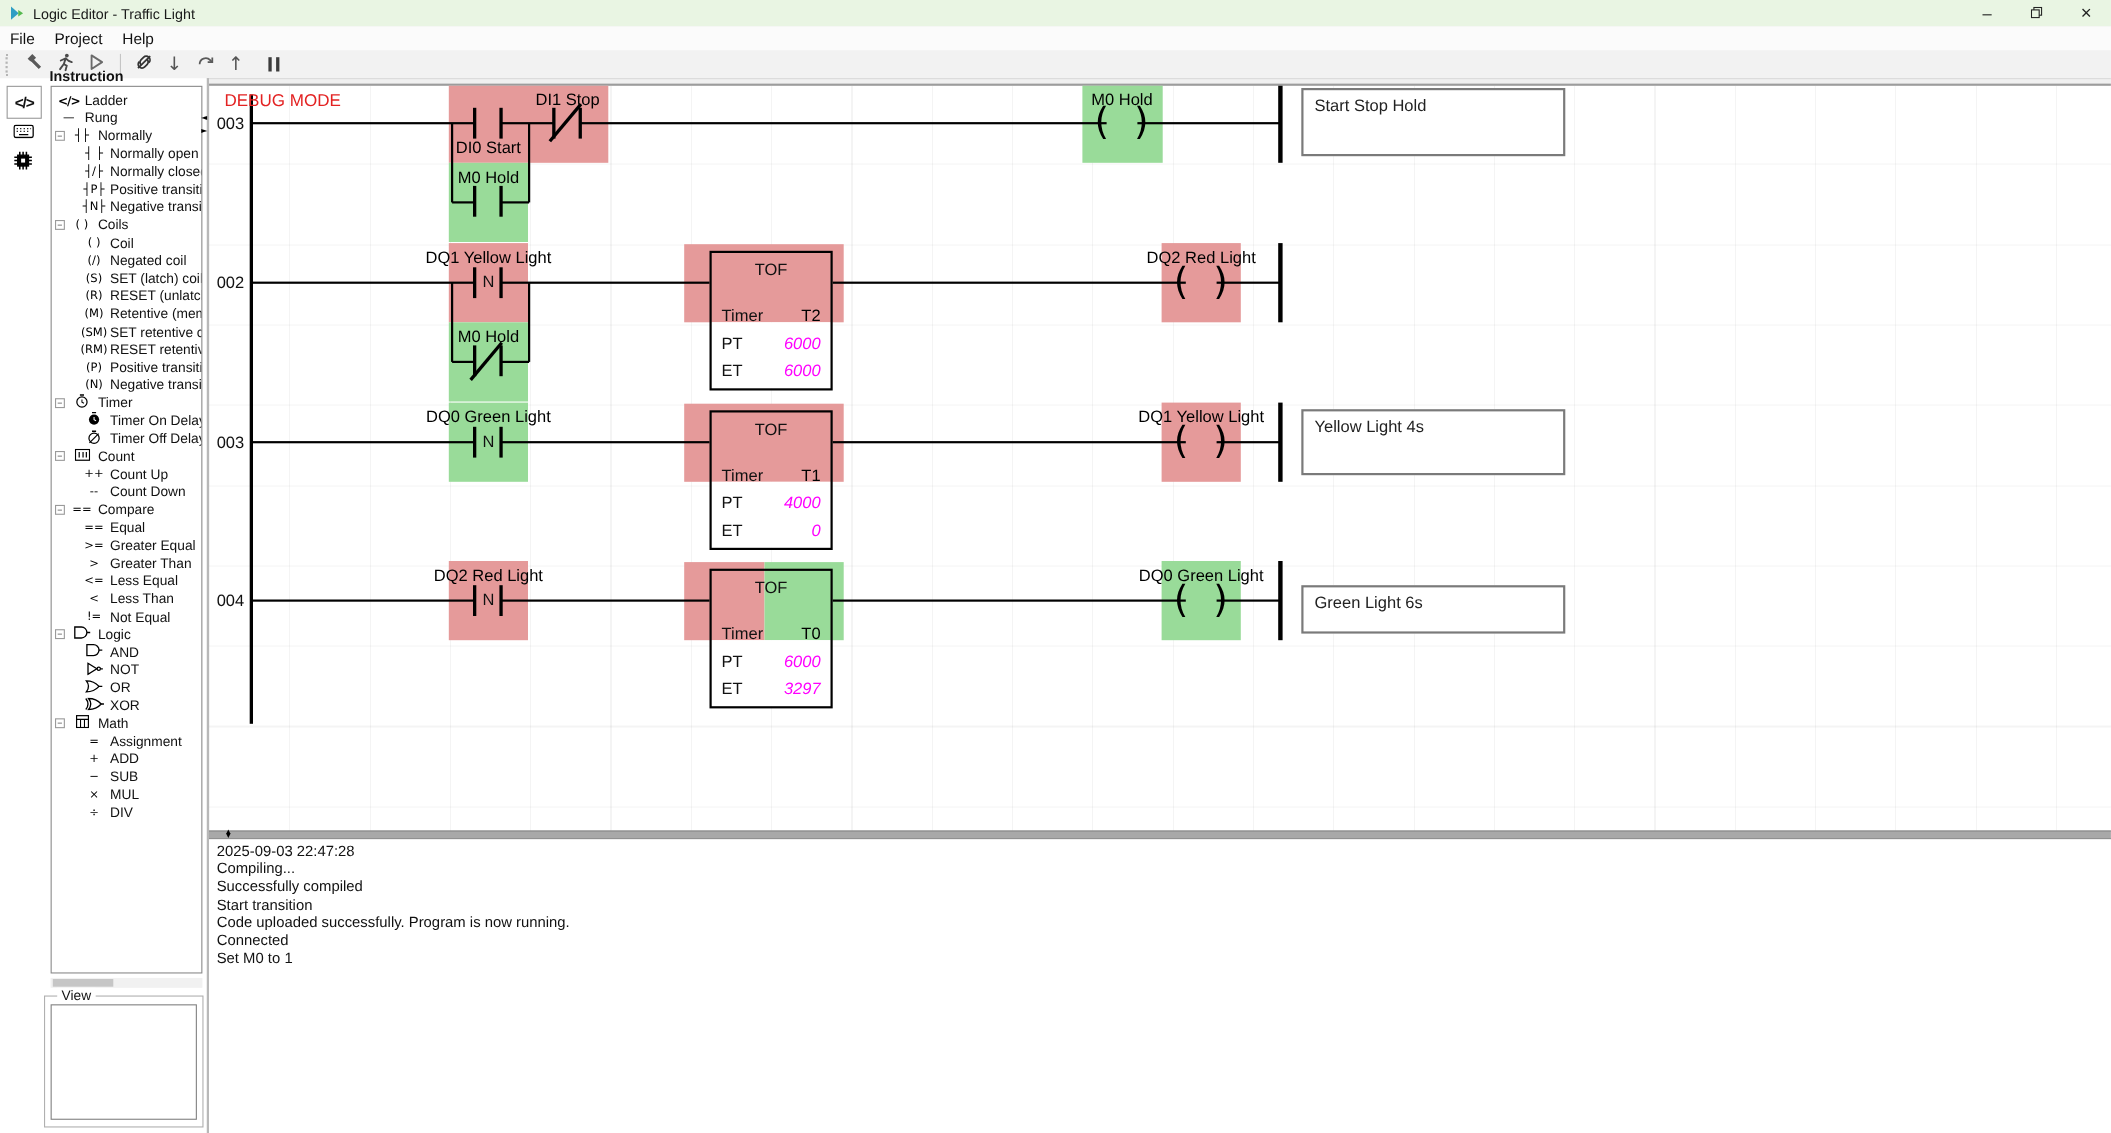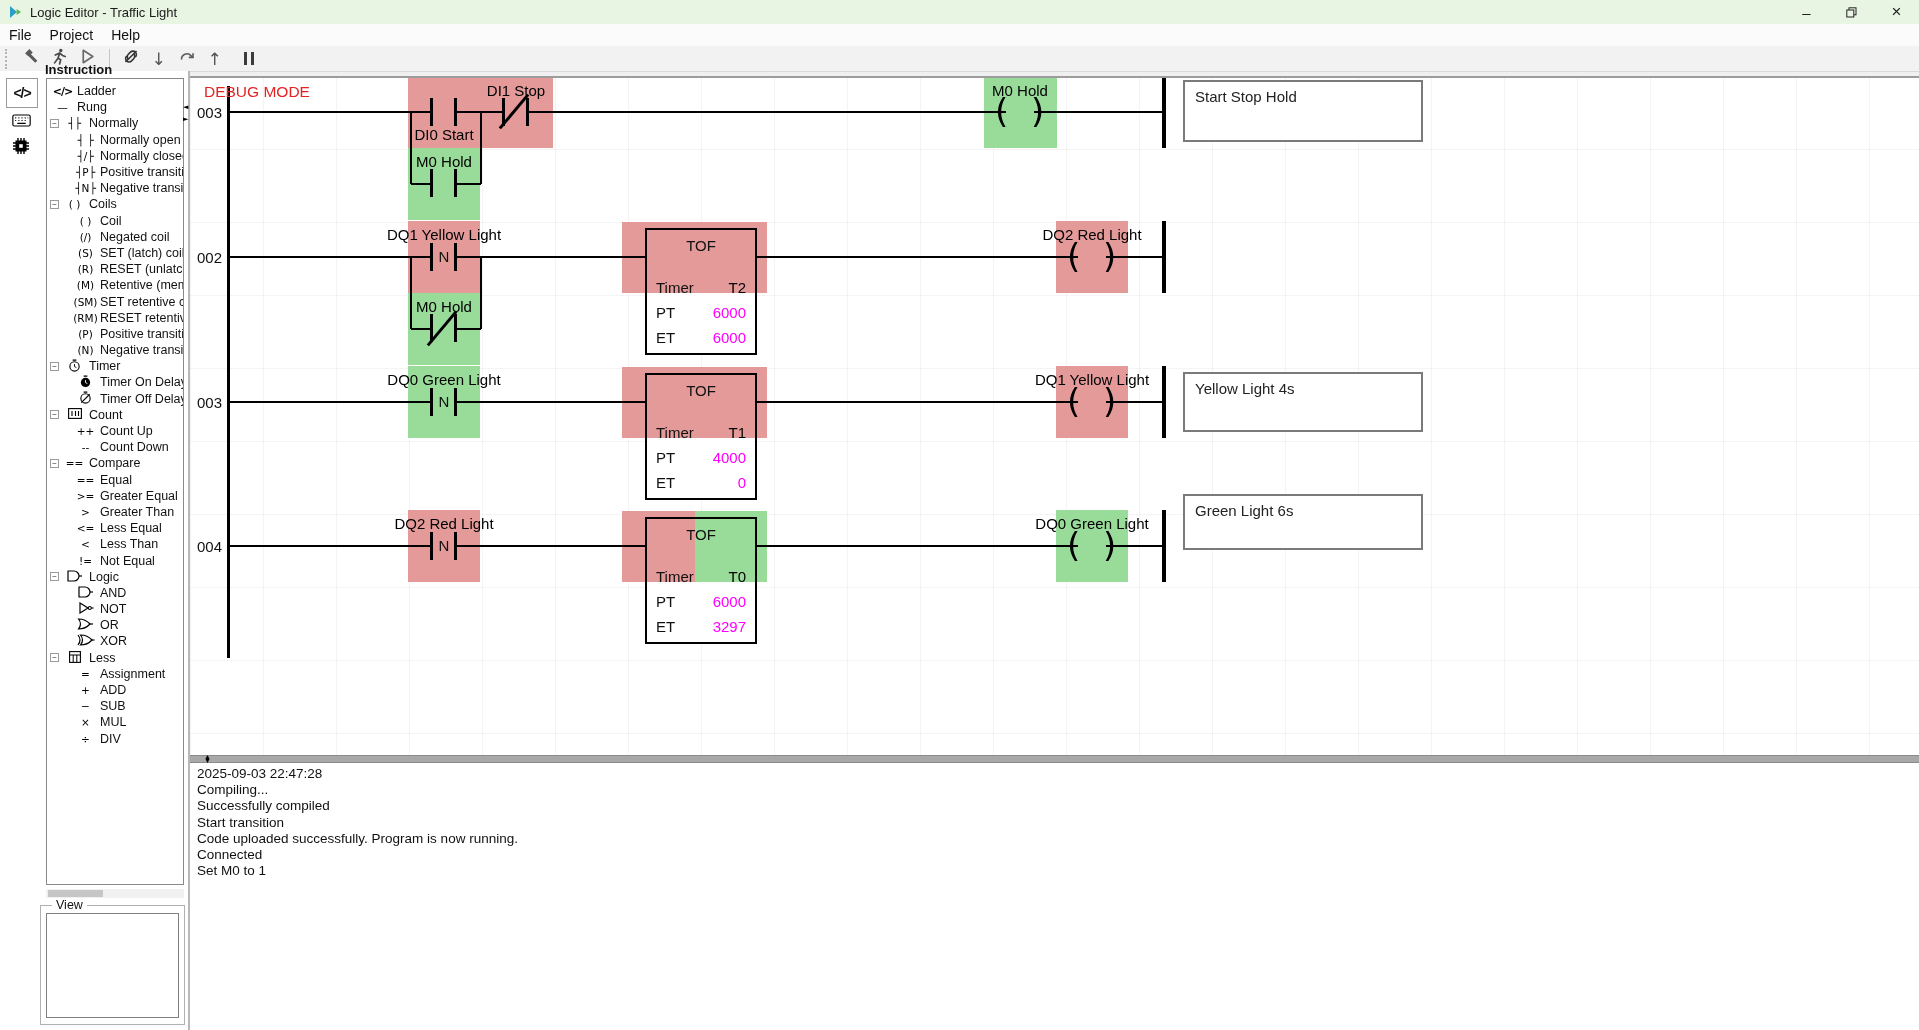--- a/index.html
+++ b/index.html
@@ -53,21 +53,21 @@
   .slash{position:absolute;width:44px;height:3px;background:#000;transform:rotate(-50deg);z-index:4;}
   .nlet{position:absolute;width:16px;text-align:center;font-size:15px;z-index:4;}
   .elabel{position:absolute;text-align:center;font-size:15px;color:#000;z-index:4;white-space:nowrap;}
   .paren{position:absolute;font-size:34px;line-height:34px;color:#000;z-index:4;font-family:"DejaVu Sans",sans-serif;}
   .rnum{position:absolute;left:2px;width:30px;text-align:right;font-size:15px;z-index:4;}
   .tband{position:absolute;height:71px;z-index:1;}
   .twhite{position:absolute;width:108px;height:60px;background:#fff;z-index:2;}
   .tofbox{position:absolute;width:112px;height:127px;border:2px solid #000;z-index:4;box-sizing:border-box;}
   .ttitle{position:absolute;width:112px;text-align:center;font-size:15px;z-index:5;}
   .trow{position:absolute;left:457px;width:108px;display:flex;justify-content:space-between;padding:0 9px;box-sizing:border-box;font-size:15px;z-index:5;}
-  .tval{color:#ff00ff;}
+  .tval{color:#ff00ff;font-style:italic;}
   .tname{color:#000;}
   .cbox{position:absolute;left:993px;width:240px;border:2px solid #7a7a7a;background:#fff;
     font-size:15px;color:#222;padding:6px 10px;box-sizing:border-box;z-index:4;}
   #debugmode{position:absolute;left:14px;top:5px;font-size:15.5px;color:#e32222;z-index:5;}
   
   #bsplitter{position:absolute;left:190px;top:755px;right:0;height:8px;background:#a8a8a8;border-top:1px solid #8a8a8a;border-bottom:1px solid #8a8a8a;box-sizing:border-box;}
   #bsplitter .grips{position:absolute;left:14px;top:-1px;font-size:7px;color:#000;line-height:4px;}
   #logpanel{position:absolute;left:190px;top:763px;right:0;bottom:0;background:#fff;padding:3px 7px;font-size:13.5px;line-height:16.2px;color:#111;}
 </style>
 </head>
@@ -344,21 +344,21 @@
             <path d="M15 6h2.5" stroke="#000" stroke-width="1.2"></path>
           </svg></span>
         <span class="tlab">XOR</span>
       </div>
       <div class="ti">
         <span class="texp">−</span>
         <span class="tico"><svg width="12" height="12" viewBox="0 0 12 12">
             <rect x="0.6" y="0.6" width="10.8" height="10.8" fill="none" stroke="#000" stroke-width="1.1"></rect>
             <path d="M0.6 4h10.8M4.2 4v7.4M7.8 4v7.4" stroke="#000" stroke-width="1"></path>
           </svg></span>
-        <span class="tlab">Less</span>
+        <span class="tlab">Math</span>
       </div>
       <div class="ti lv1">
         <span class="tico">=</span>
         <span class="tlab">Assignment</span>
       </div>
       <div class="ti lv1">
         <span class="tico">+</span>
         <span class="tlab">ADD</span>
       </div>
       <div class="ti lv1">
@@ -527,21 +527,21 @@
   <div class="trow" style="top:540px;">
       <span>ET</span>
       <span class="tval">3297</span>
     </div>
 
   <div class="cell on" style="left:866px;top:432px;width:72px;height:72px;"></div>
   <div class="elabel" style="left:832px;top:437px;width:140px;">DQ0 Green Light</div>
   <span class="paren" style="left:877px;top:450px;">(</span>
   <span class="paren" style="left:913px;top:450px;">)</span>
   <div class="railseg" style="left:972px;top:432px;height:72px;"></div>
-  <div class="cbox" style="top:416px;height:56px;">Green Light 6s</div>
+  <div class="cbox" style="top:454px;height:44px;">Green Light 6s</div>
 </div>
 
 <div id="bsplitter">
   <span class="grips">▲<br>▼</span>
 </div>
 <div id="logpanel">
     <div id="log-lines">
       <div>2025-09-03 22:47:28</div>
       <div>Compiling...</div>
       <div>Successfully compiled</div>

